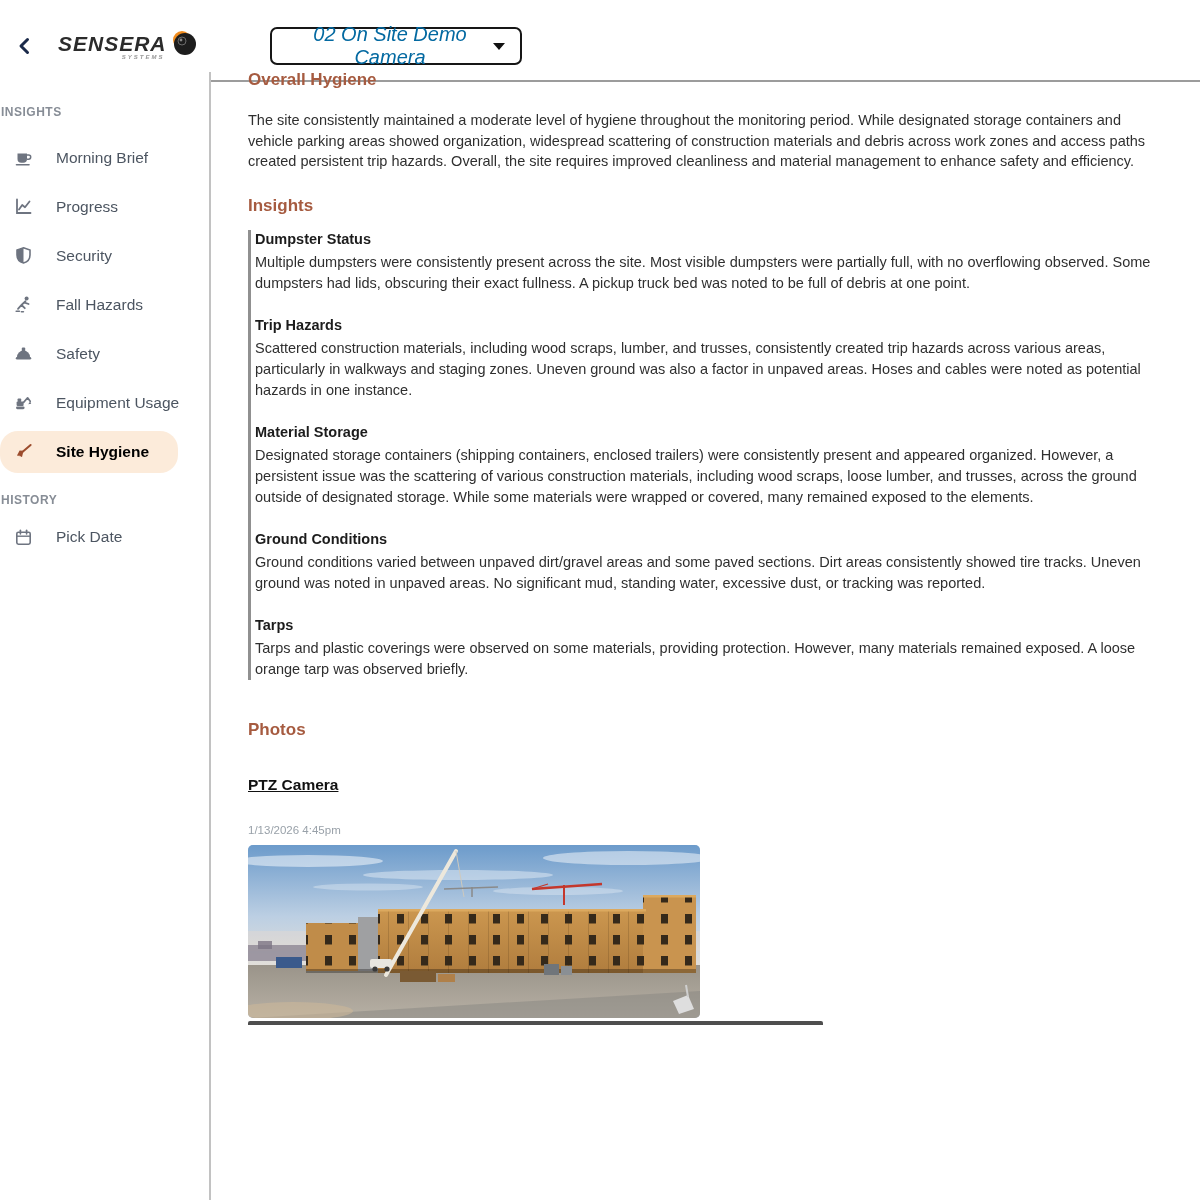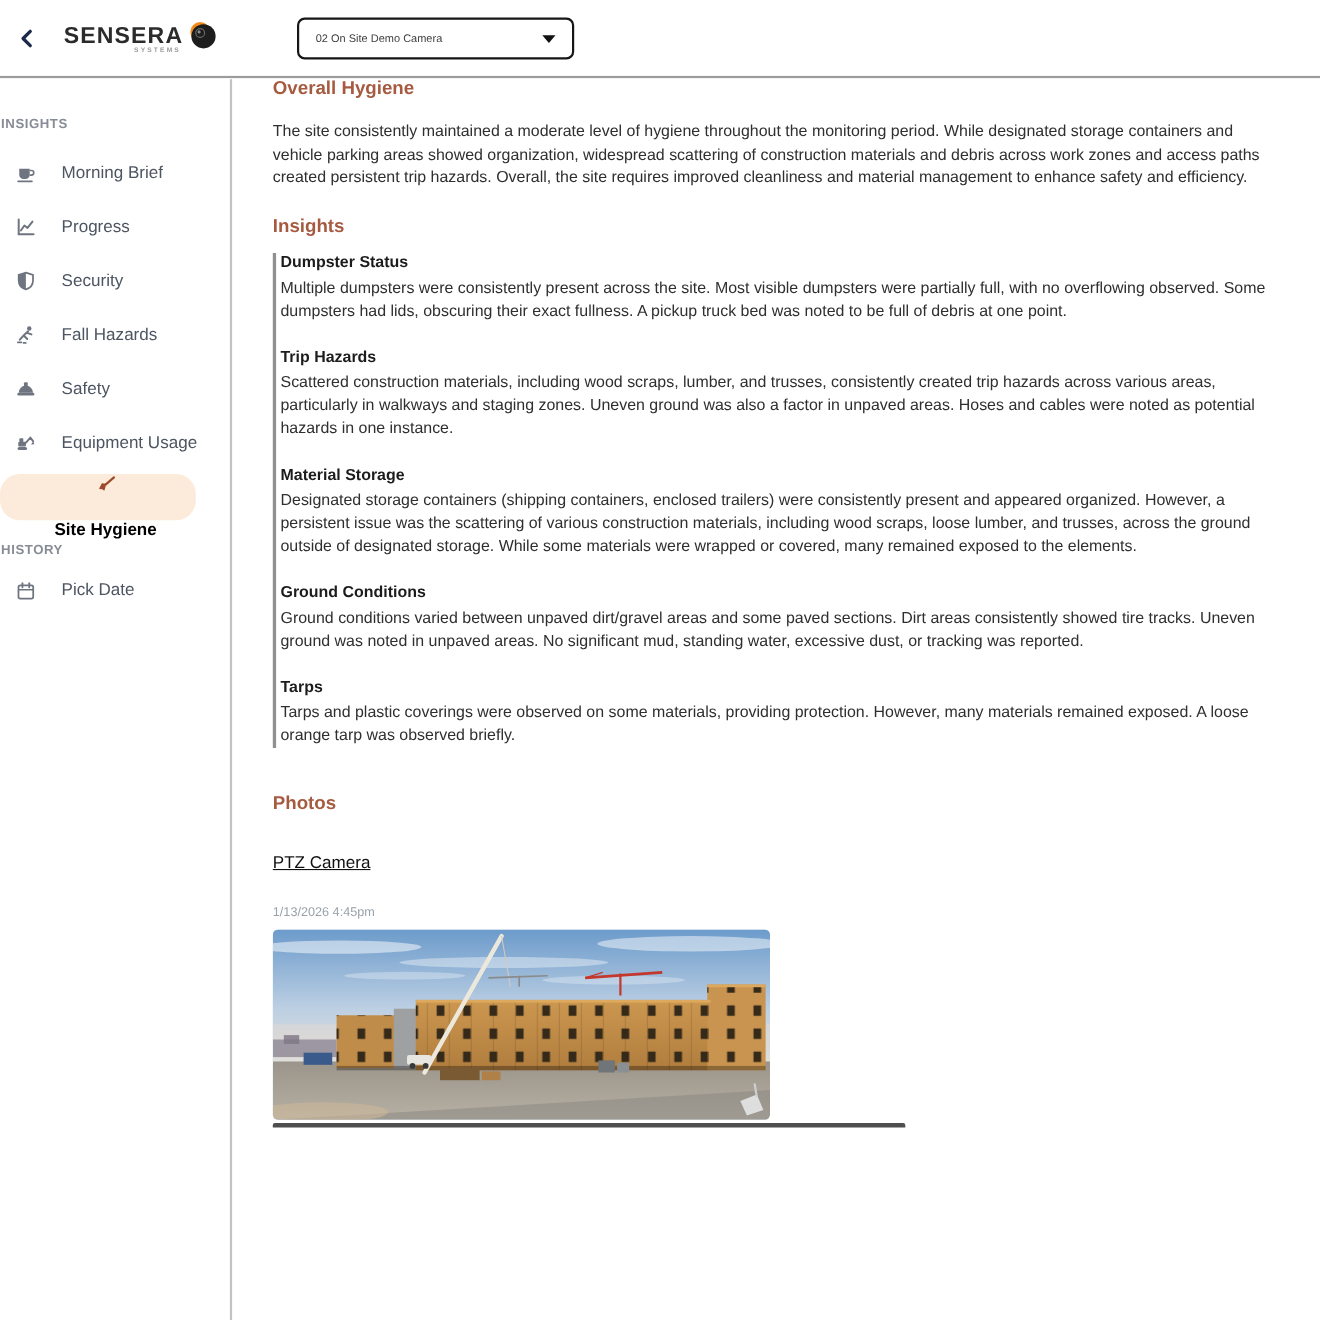--- a/index.html
+++ b/index.html
@@ -4,41 +4,41 @@
 <style>
   * { box-sizing: border-box; }
   html,body { margin:0; padding:0; }
   body {
     width:1200px; height:1200px; overflow:hidden; position:relative;
     background:#ffffff; color:#2f2f2f;
     font-family:"Liberation Sans", sans-serif;
   }
   
   .topbar {
-    position:absolute; top:1px; left:0; width:1200px; height:70px;
+    position:absolute; top:12px; left:0; width:1200px; height:70px;
     background:#fff; border-bottom:2px solid #9c9c9c;
-    display:flex; align-items:center;
+    display:flex; align-items:center;font-style:italic;
   }
   .back-btn { margin-left:10px; width:30px; height:30px; display:flex; align-items:center; justify-content:center; cursor:pointer; }
   .brand { display:flex; align-items:flex-start; margin-left:18px; position:relative; }
   .brand-word {
     font-size:21px; font-weight:bold; letter-spacing:1px; color:#2b2b2b; line-height:1;
   }
   .brand-sub {
     position:absolute; right:34px; top:21px;
     font-size:6px; letter-spacing:2px; color:#9a9a9a; font-weight:bold;
   }
   .cam-icon { width:30px; height:30px; margin-left:2px; margin-top:-4px; }
   .cam-select {
     position:absolute; left:270px; top:15px; width:252px; height:38px;
     border:2px solid #161616; border-radius:7px; background:#fff;
     display:flex; align-items:center; justify-content:space-between;
     padding:0 15px; cursor:pointer;
   }
-  .cam-select-label { font-size:10px; color:#404040; }
+  .cam-select-label { font-size:20px; color:#0369a1;text-align:center; }
   .caret-down {
     width:0; height:0; border-left:6px solid transparent; border-right:6px solid transparent;
     border-top:7px solid #111;
   }
   
   .sidebar {
     position:absolute; top:72px; left:0; bottom:0; width:211px;
     border-right:2px solid #c2c2c2; background:#fff; padding-top:33px;
   }
   .side-label {
@@ -47,40 +47,40 @@
   }
   .side-label.history { margin-top:20px; margin-bottom:0; }
   .side-item {
     display:flex; align-items:center; gap:23px;
     height:49px; padding-left:14px; cursor:pointer;
     font-size:15.5px; font-weight:500; color:#4c5561;
   }
   .side-item .icon { width:19px; height:19px; display:flex; align-items:center; justify-content:center; }
   .side-item.active {
     height:42px; width:178px; margin:3.5px 0; padding-left:14px;
-    background:#fcebda; border-radius:18px; color:#000000; font-weight:bold;flex-direction:column;
+    background:#fcebda; border-radius:18px; color:#000000; font-weight:bold;
   }
   .side-item.pickdate { margin-top:6px; }
   
   .main { position:absolute; left:248px; top:70px; width:908px; }
   .sec-title {
     font-size:17px; font-weight:bold; color:#a65b40; line-height:20px; margin:0;
   }
   .sec-title.first { }
   .sec-title.insights { margin-top:24px; }
   .sec-title.photos { margin-top:40px; }
   .lead { margin:20px 0 0 0; font-size:14.5px; line-height:20.5px; color:#2f2f2f; }
   .quote {
     margin-top:14px; border-left:3px solid #909090; padding-left:4px;
   }
   .insight + .insight { margin-top:22px; }
   .insight h3 { margin:0 0 4px 0; font-size:14.5px; color:#1c1c1c; line-height:18px; }
   .insight p { margin:0; font-size:14.5px; line-height:21px; color:#2f2f2f; }
   .ptz-link {
-    display:inline-block; margin-top:36px; font-size:15.5px; font-weight:normal;
+    display:inline-block; margin-top:36px; font-size:15.5px; font-weight:bold;
     color:#111; text-decoration:underline; cursor:pointer; line-height:18px;
   }
   .timestamp { margin-top:30px; font-size:11.5px; color:#99a1a9; line-height:12px; }
   .photo {
     margin-top:9px; width:452px; height:173px; border-radius:5px; overflow:hidden;
     position:relative; cursor:pointer; background:#bcd0e4;
   }
   .photo svg { display:block; }
   .next-photo-edge {
     margin-top:3px; width:575px; height:4px; background:#4e4e4e; border-radius:2px 2px 0 0;

